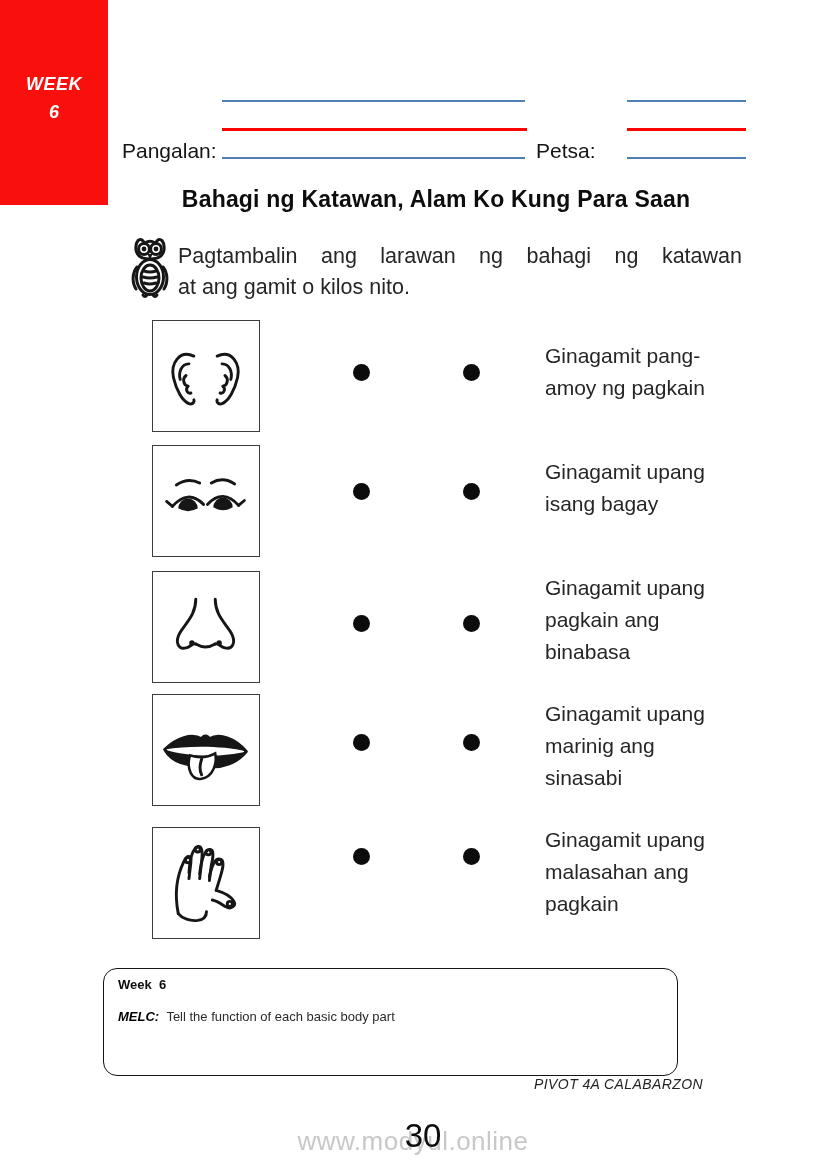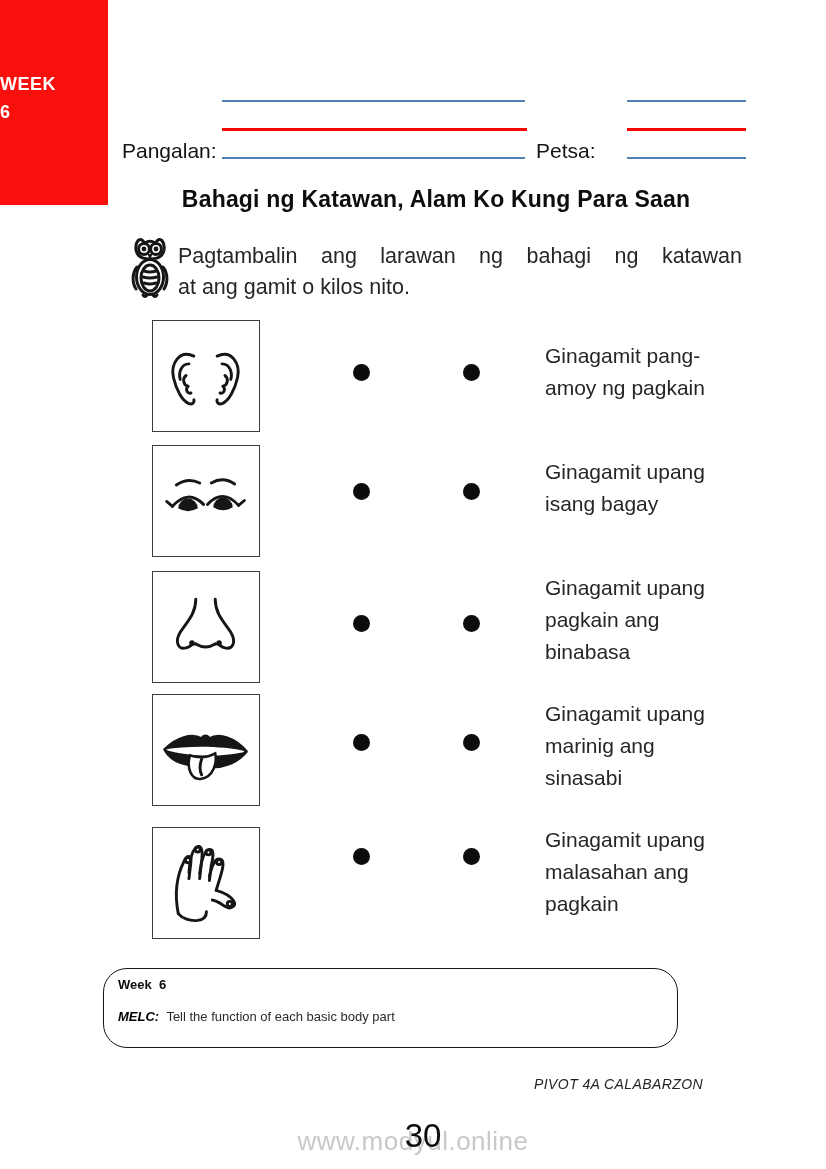--- a/index.html
+++ b/index.html
@@ -6,21 +6,21 @@
   body { background:#9a9a9a; }
   .page {
     position:relative; width:826px; height:1169px; background:#ffffff;
     font-family:"Liberation Sans","DejaVu Sans",sans-serif; color:#1c1c1c;
     overflow:hidden; margin:0 auto;
   }
   .abs { position:absolute; }
 
   
   .badge { left:0; top:0; width:108px; height:205px; background:#f90f0b; color:#fff;
-           font-weight:bold; }
+           text-align:center; font-weight:bold;font-style:italic; }
   .badge .w1 { position:absolute; top:74px; left:0; width:100%; font-size:18px; letter-spacing:.5px; }
   .badge .w2 { position:absolute; top:102px; left:0; width:100%; font-size:18px; }
 
   
   .rule { position:absolute; }
   .rule.blue { height:2px; background:#4e7fb5; }
   .rule.red  { height:2.5px; background:#fe0202; }
 
   .fieldlabel { font-size:21px; color:#141414; }
 
@@ -29,22 +29,22 @@
 
   .instruction { left:178px; top:241px; width:564px; font-size:21.5px; color:#262626; }
   .instruction .l1 { text-align:justify; text-align-last:justify; line-height:31px; }
   .instruction .l2 { line-height:31px; }
 
   .imgbox { width:108px; height:112px; border:1.5px solid #3c3c3c; background:#fff; }
   .dot { width:17px; height:17px; border-radius:50%; background:#0c0c0c; }
 
   .anslines { left:545px; width:230px; font-size:21px; line-height:32px; color:#262626; }
 
-  .footerbox { left:103px; top:968px; width:575px; height:80px;
-               border:1.6px solid #141414; border-radius:24px; background:#fff; }
+  .footerbox { left:103px; top:968px; width:575px; height:108px;
+               border:1.6px solid #141414; border-radius:14px; background:#fff; }
   .fb-week { position:absolute; left:14px; top:8px; font-size:13px; font-weight:bold;
              white-space:pre; color:#0d0d0d; }
   .fb-melc { position:absolute; left:14px; top:40px; font-size:13px; color:#2a2a2a; }
   .fb-melc b { font-weight:bold; color:#000000;font-style:italic; }
 
   .pivot { right:123px; top:1076px; font-size:14px; font-style:italic;
            letter-spacing:.4px; color:#232323;margin-left:12px; }
 
   .watermark { left:0; top:1126px; width:826px; text-align:center;
                font-size:26px; color:#c8c8c8; letter-spacing:.5px; }

